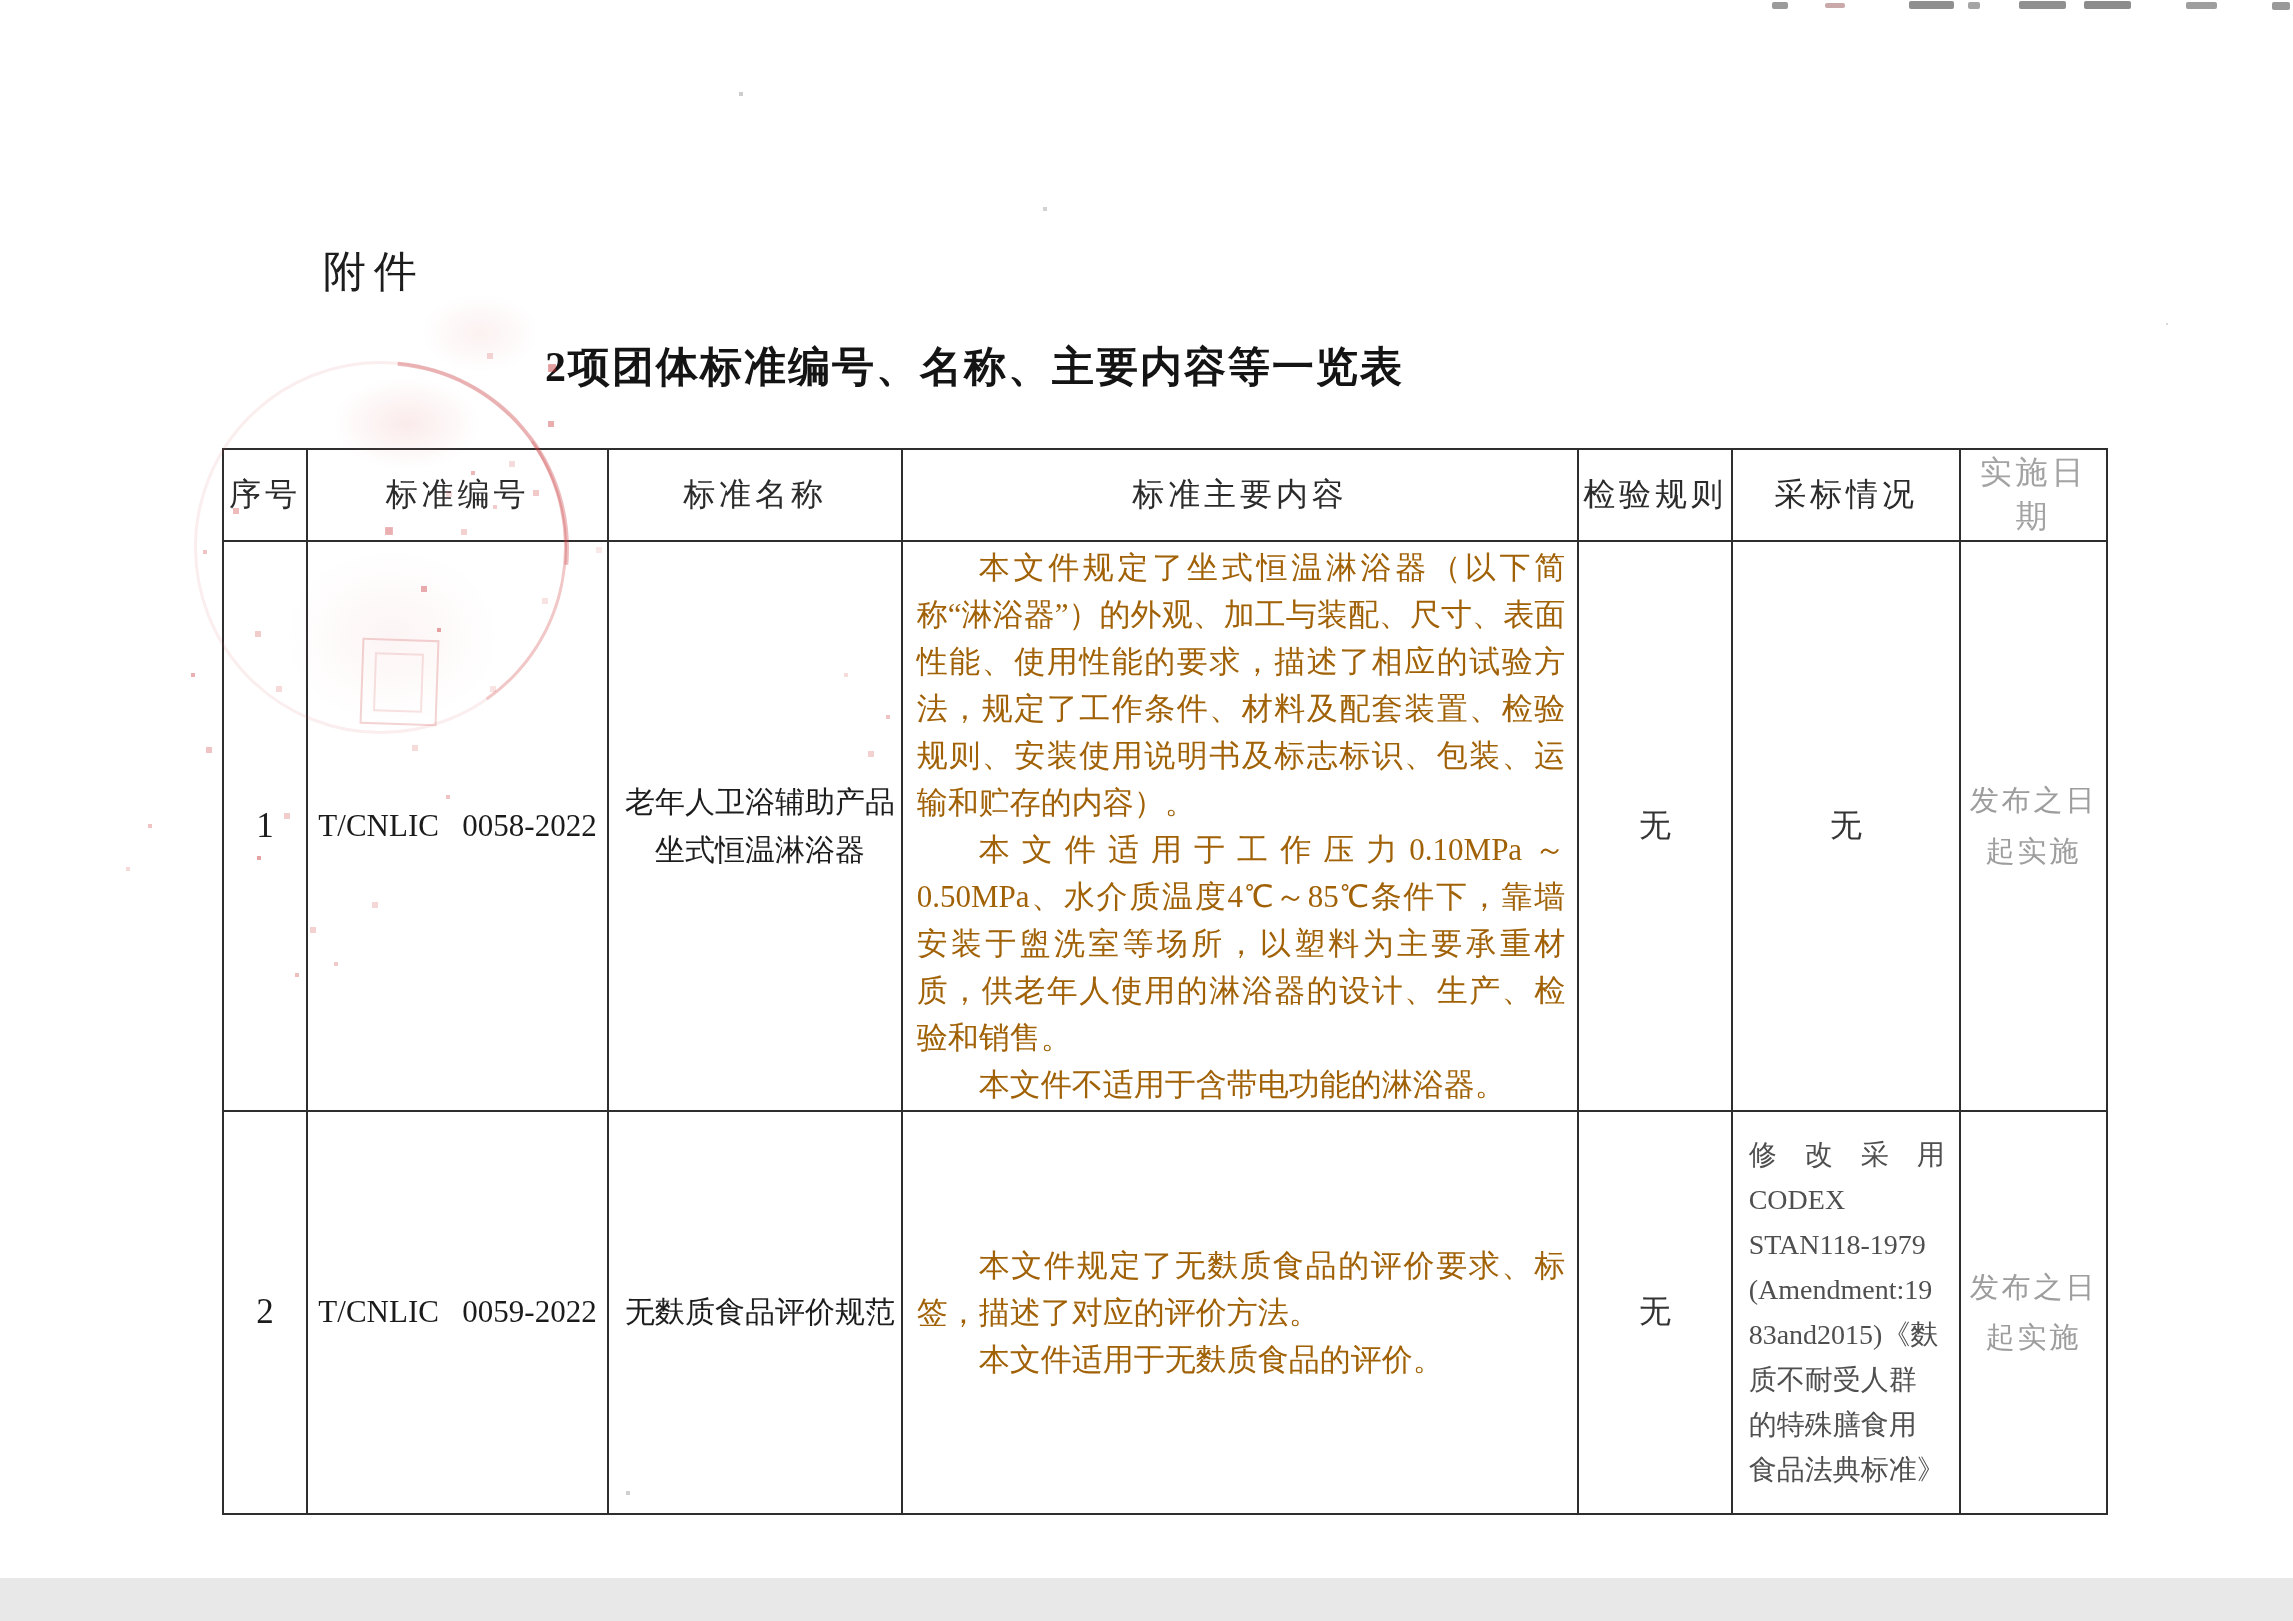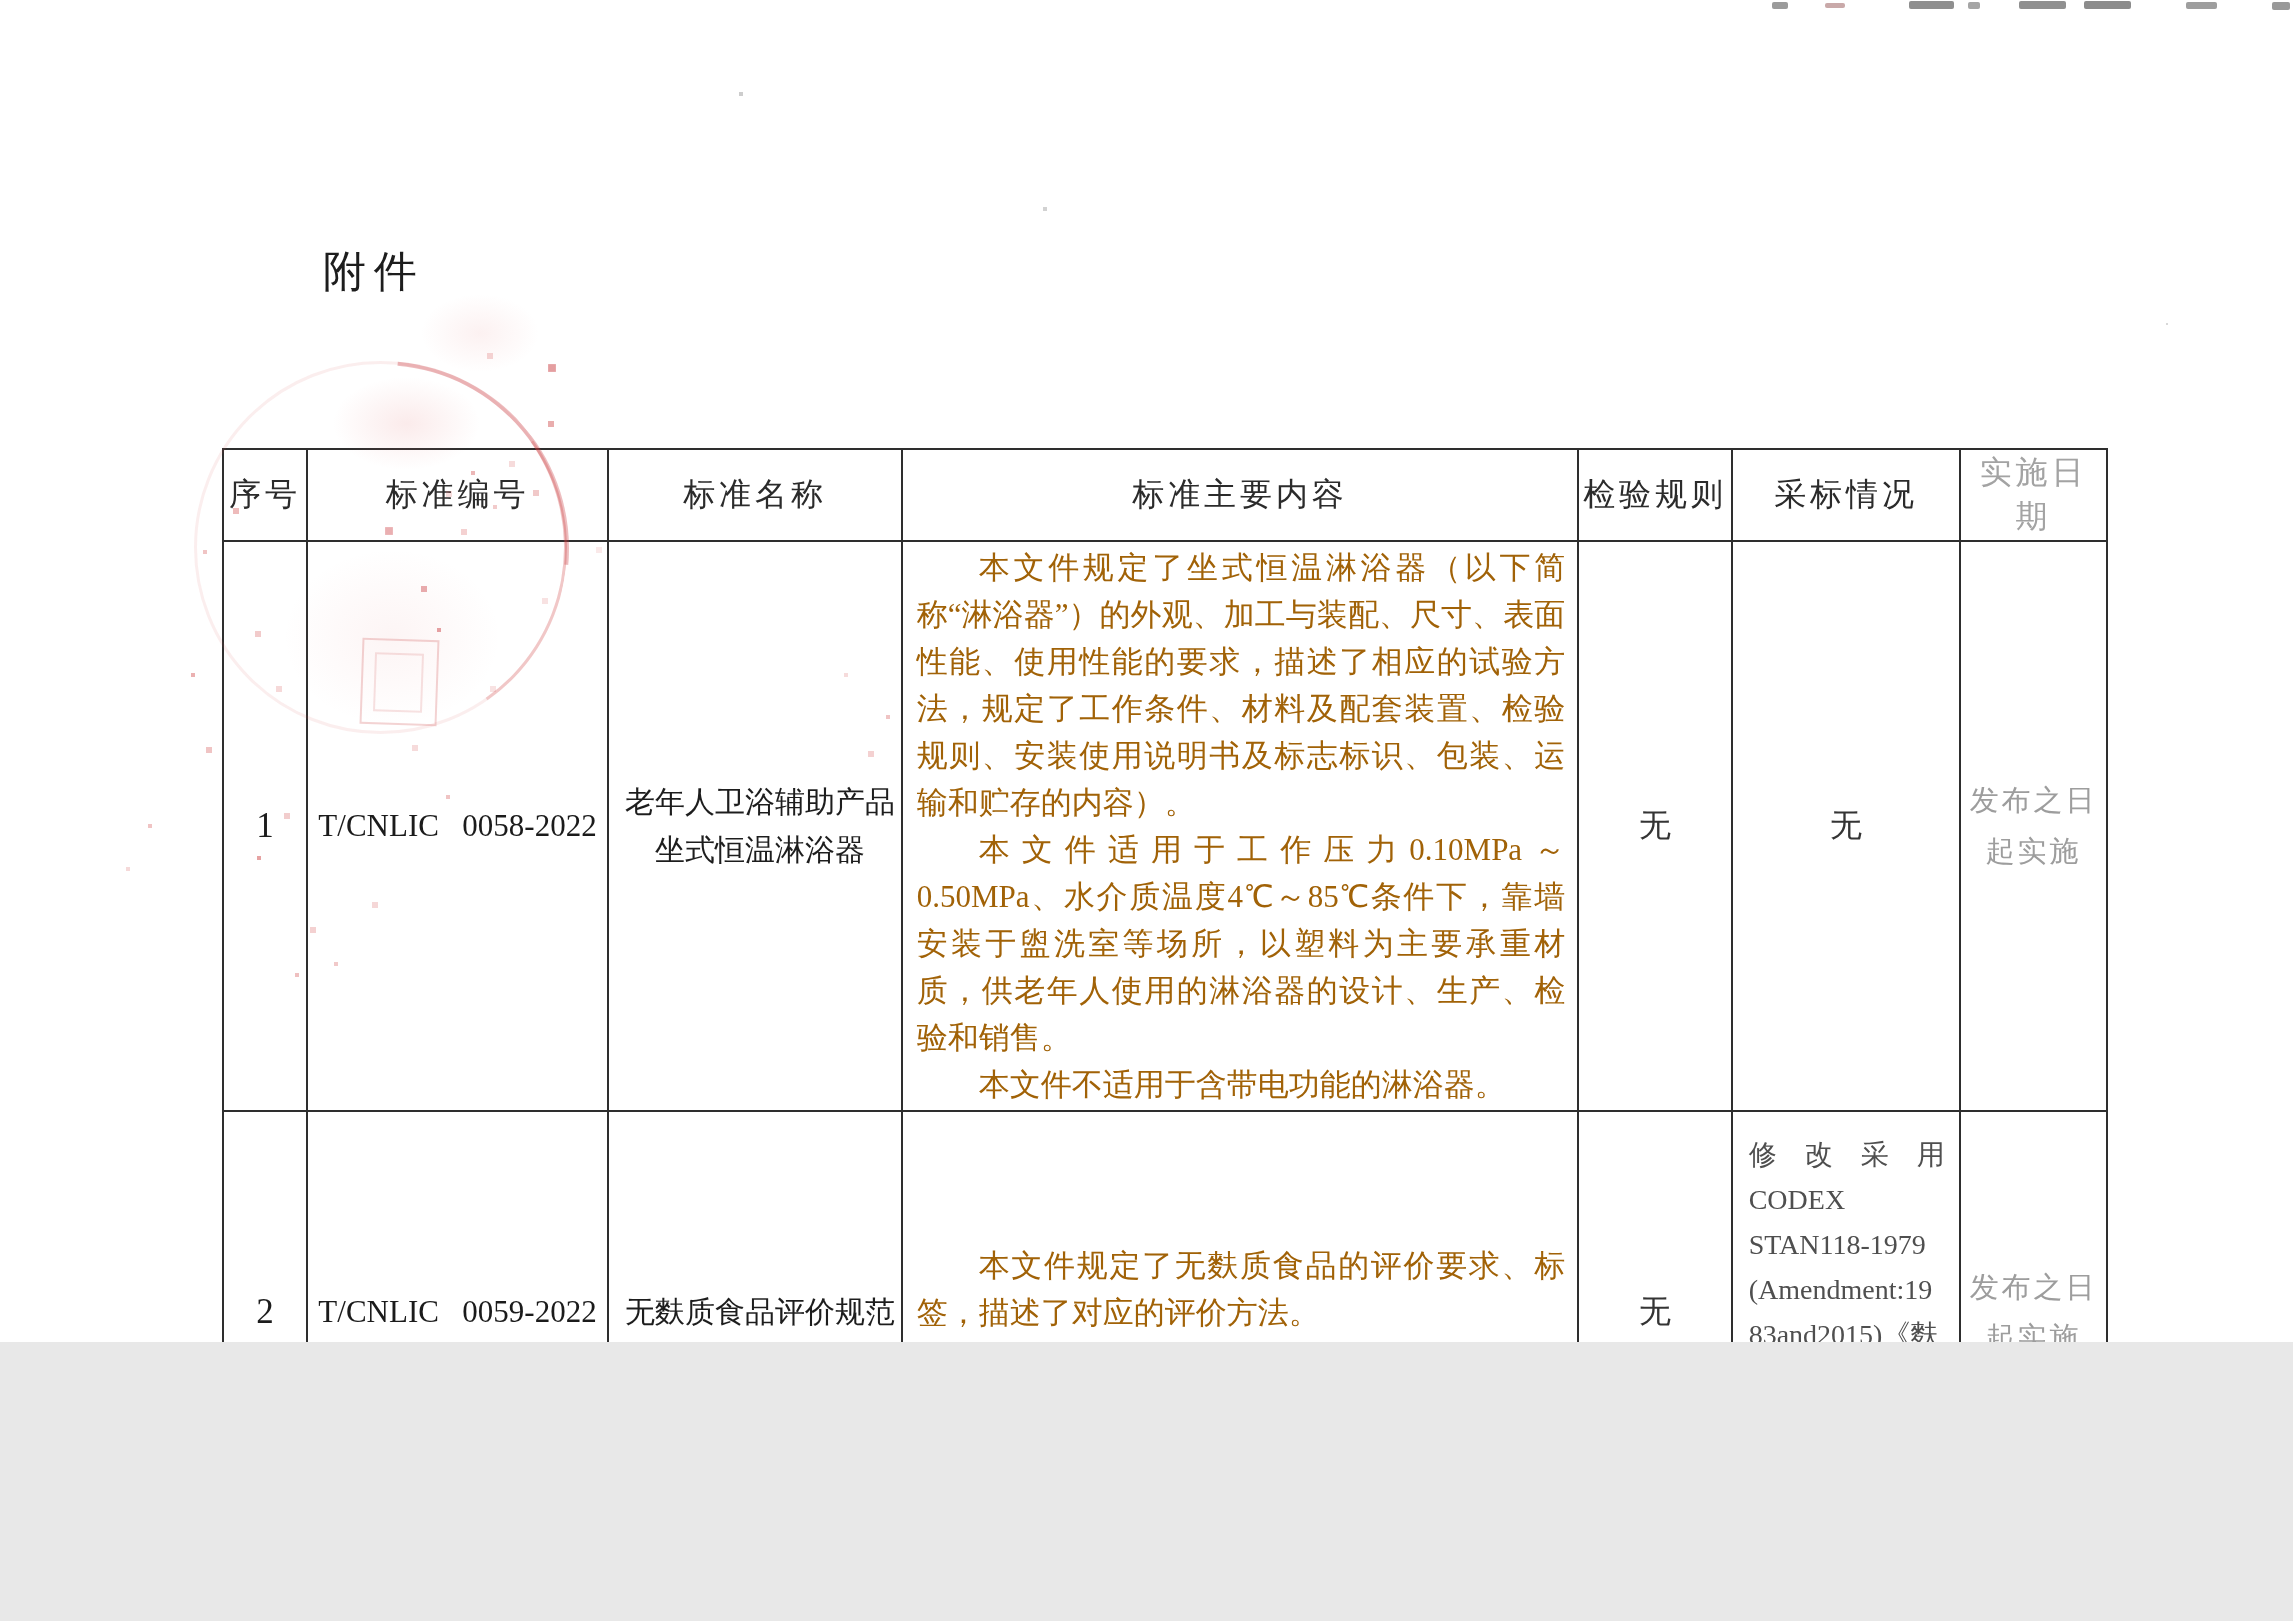--- a/index.html
+++ b/index.html
@@ -1,18 +1,18 @@
 <!DOCTYPE html>
 <html><head>
 <meta charset="utf-8">
 <style>
   html,body{margin:0;padding:0;background:#e8e8e8;}
   .page{
     position:relative;
-    width:2294px;height:1342px;
+    width:2294px;height:1578px;
     background:#ffffff;
     overflow:hidden;
     font-family:"Liberation Serif","DejaVu Serif",serif;
     color:#222;
   }
   
   .attachment-label{
     position:absolute;left:323px;top:243px;
     font-size:43px;letter-spacing:7.8px;color:#1d1d1d;
   }
@@ -143,20 +143,21 @@
   <div class="top-artifact" style="left:1772px;top:2px;width:15.7px;height:6.9px;background:#9b9b9b;"></div>
   <div class="top-artifact" style="left:1825px;top:2.9px;width:19.6px;height:4.9px;background:#c9a9a9;"></div>
   <div class="top-artifact" style="left:1909px;top:1px;width:45px;height:7.8px;background:#8f8f8f;"></div>
   <div class="top-artifact" style="left:1968px;top:2px;width:11.8px;height:6.9px;background:#a5a5a5;"></div>
   <div class="top-artifact" style="left:2019px;top:1px;width:47px;height:7.8px;background:#909090;"></div>
   <div class="top-artifact" style="left:2084px;top:1px;width:47px;height:7.8px;background:#8c8c8c;"></div>
   <div class="top-artifact" style="left:2186px;top:2px;width:31px;height:6.9px;background:#9e9e9e;"></div>
   <div class="top-artifact" style="left:2272px;top:2px;width:17.6px;height:7.8px;background:#999999;"></div>
 
   <div class="attachment-label">附件</div>
+  <div class="doc-title">2项团体标准编号、名称、主要内容等一览表</div>
 
   <table class="std">
     <colgroup>
       <col style="width:84px">
         <col style="width:301px">
         <col style="width:294px">
       <col style="width:676px">
         <col style="width:154px">
         <col style="width:228px">
       <col style="width:147px">

